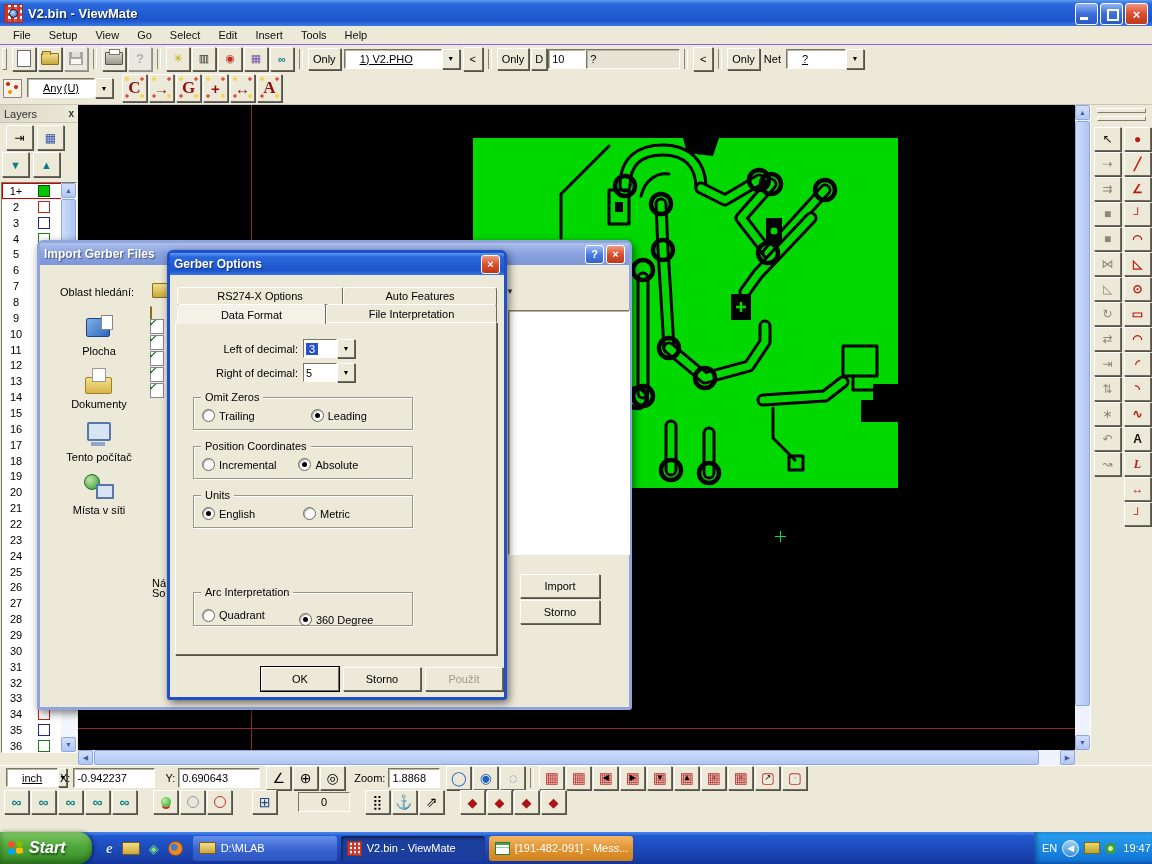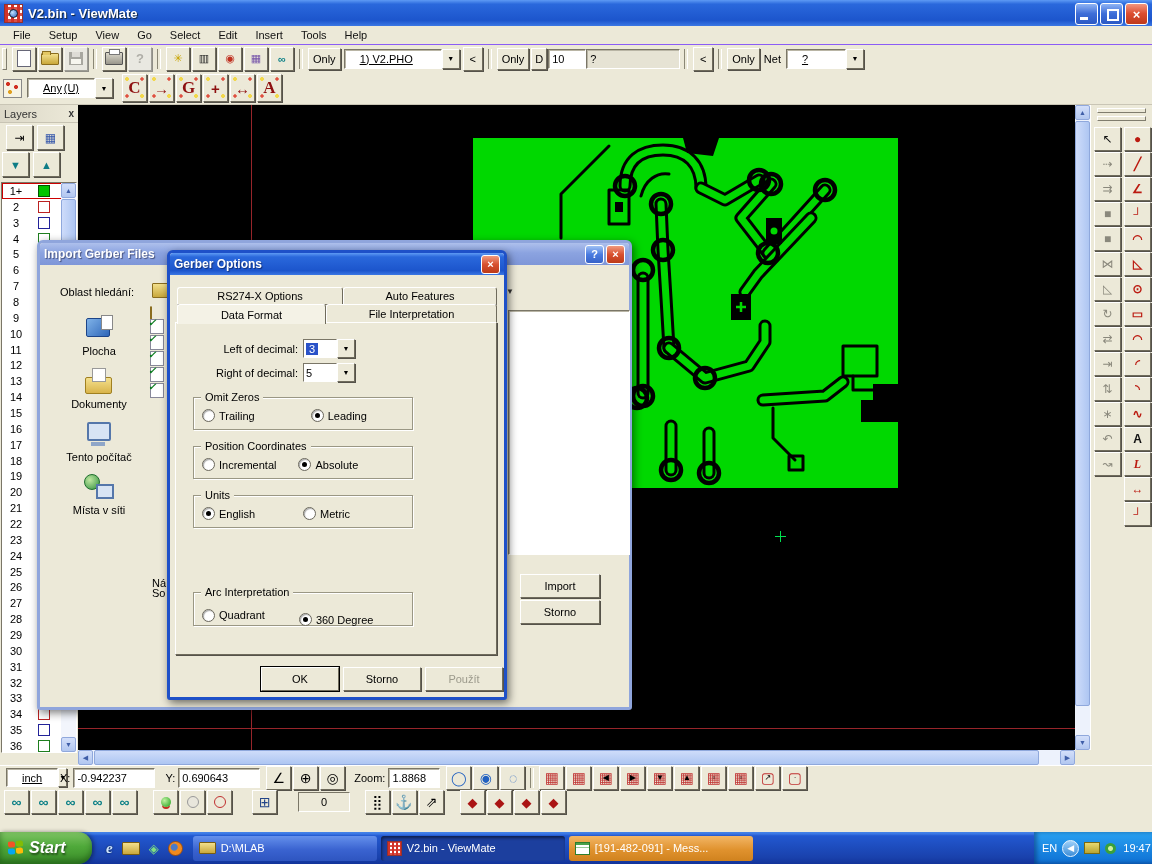--- a/index.html
+++ b/index.html
@@ -186,21 +186,21 @@
   .startlogo{width:16px;height:15px;display:grid;grid-template-columns:7px 7px;grid-template-rows:6px 6px;gap:1px;transform:skewY(-6deg);}
   .startlogo i{border-radius:1px 3px 1px 3px;}
   .startlogo i:nth-child(1){background:#F35325;} .startlogo i:nth-child(2){background:#81BC06;}
   .startlogo i:nth-child(3){background:#05A6F0;} .startlogo i:nth-child(4){background:#FFBA08;}
   .startbtn .st{color:#fff;font-weight:bold;font-style:italic;font-size:16px;text-shadow:1px 2px 2px rgba(0,0,0,.5);}
   .ql{display:flex;align-items:center;gap:9px;margin-left:14px;margin-right:10px;}
   .ql-e{color:#CFE6FF;font-family:"Liberation Serif",serif;font-style:italic;font-weight:bold;font-size:15px;text-shadow:0 0 2px #123;}
   .ql-folder{width:16px;height:11px;background:linear-gradient(#F2DF8C,#C9A83C);border:1px solid #7A5D10;border-radius:1px;}
   .ql-book{color:#7FE07F;font-size:13px;}
   .ql-ff{width:13px;height:13px;border-radius:50%;background:radial-gradient(circle at 40% 40%,#4A7AC8 0 3px,#F08A20 4px);border:1px solid #A05010;}
-  .task{width:184px;height:25px;border-radius:3px;display:flex;align-items:center;gap:5px;padding:0 6px;box-sizing:border-box;
+  .task{width:144px;height:25px;border-radius:3px;display:flex;align-items:center;gap:5px;padding:0 6px;box-sizing:border-box;
      color:#fff;margin-right:4px;overflow:hidden;white-space:nowrap;}
   .task.t-norm{background:linear-gradient(180deg,#6490EC,#3A63D0 55%,#2E55C0);}
   .task.t-active{background:#1C3F9E;box-shadow:inset 1px 2px 3px rgba(0,0,0,.5);}
   .task.t-orange{background:linear-gradient(180deg,#F2B666,#E0922E 55%,#D0821E);}
   .tb-folder{width:15px;height:10px;background:linear-gradient(#F2DF8C,#C9A83C);border:1px solid #7A5D10;border-radius:1px;flex:none;}
   .tb-vm{width:13px;height:13px;border:1px solid #93312E;flex:none;background:
      repeating-linear-gradient(0deg,rgba(210,50,40,.85) 0 2px,transparent 2px 4px),
      repeating-linear-gradient(90deg,#D23228 0 2px,#fff 2px 4px);}
   .tb-msg{width:13px;height:11px;background:#fff;border:1px solid #2E7E2E;flex:none;
      background-image:linear-gradient(#4AA04A 2px,transparent 2px),linear-gradient(transparent 4px,#9ACB9A 4px,#9ACB9A 5px,transparent 5px);}

